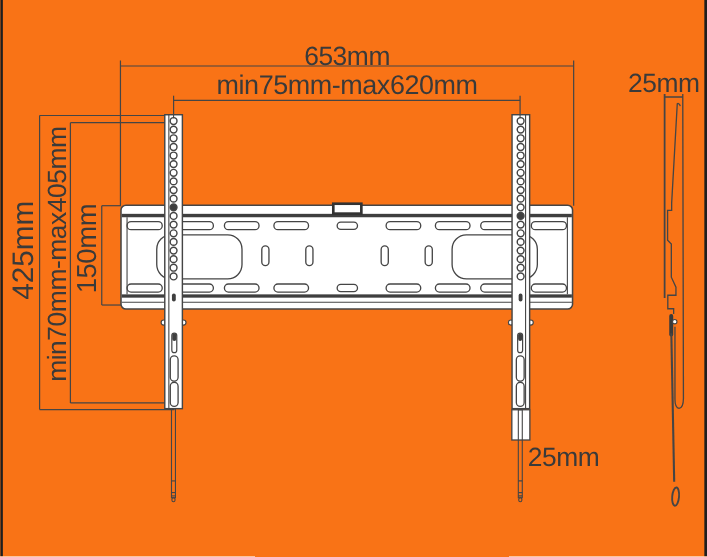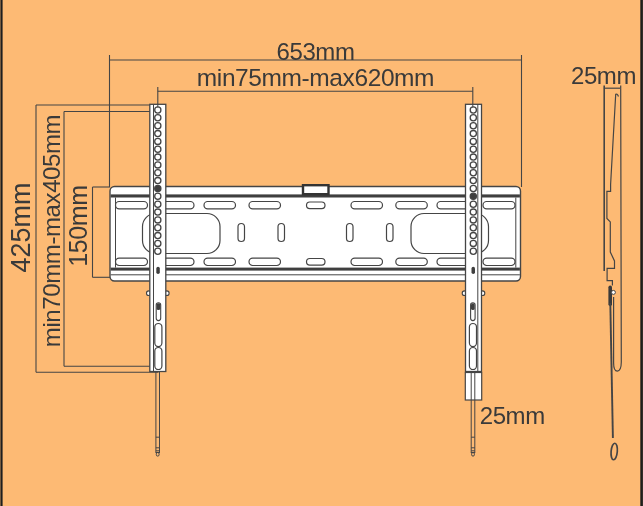--- a/index.html
+++ b/index.html
@@ -1,16 +1,16 @@
 <!DOCTYPE html>
 <html><head>
 <meta charset="utf-8">
 <style>
 html,body{margin:0;padding:0;background:#fff;}
-#wrap{position:relative;width:643px;height:506px;background:#fdba74;overflow:hidden;text-align:center;}
+#wrap{position:relative;width:643px;height:506px;background:#f97316;overflow:hidden;text-align:center;}
 text{font-family:"Liberation Sans",sans-serif;fill:#3a3a3a;font-size:24px;letter-spacing:-0.4px;}
 </style>
 </head>
 <body>
 <div id="wrap">
 <svg width="643" height="506" viewBox="0 0 643 506" xmlns="http://www.w3.org/2000/svg">
 <g fill="none" stroke="#454545" stroke-width="1.2">
 
 <line x1="1.5" y1="0" x2="1.5" y2="506" stroke="#1e1e1e" stroke-width="2.2"></line>
 

